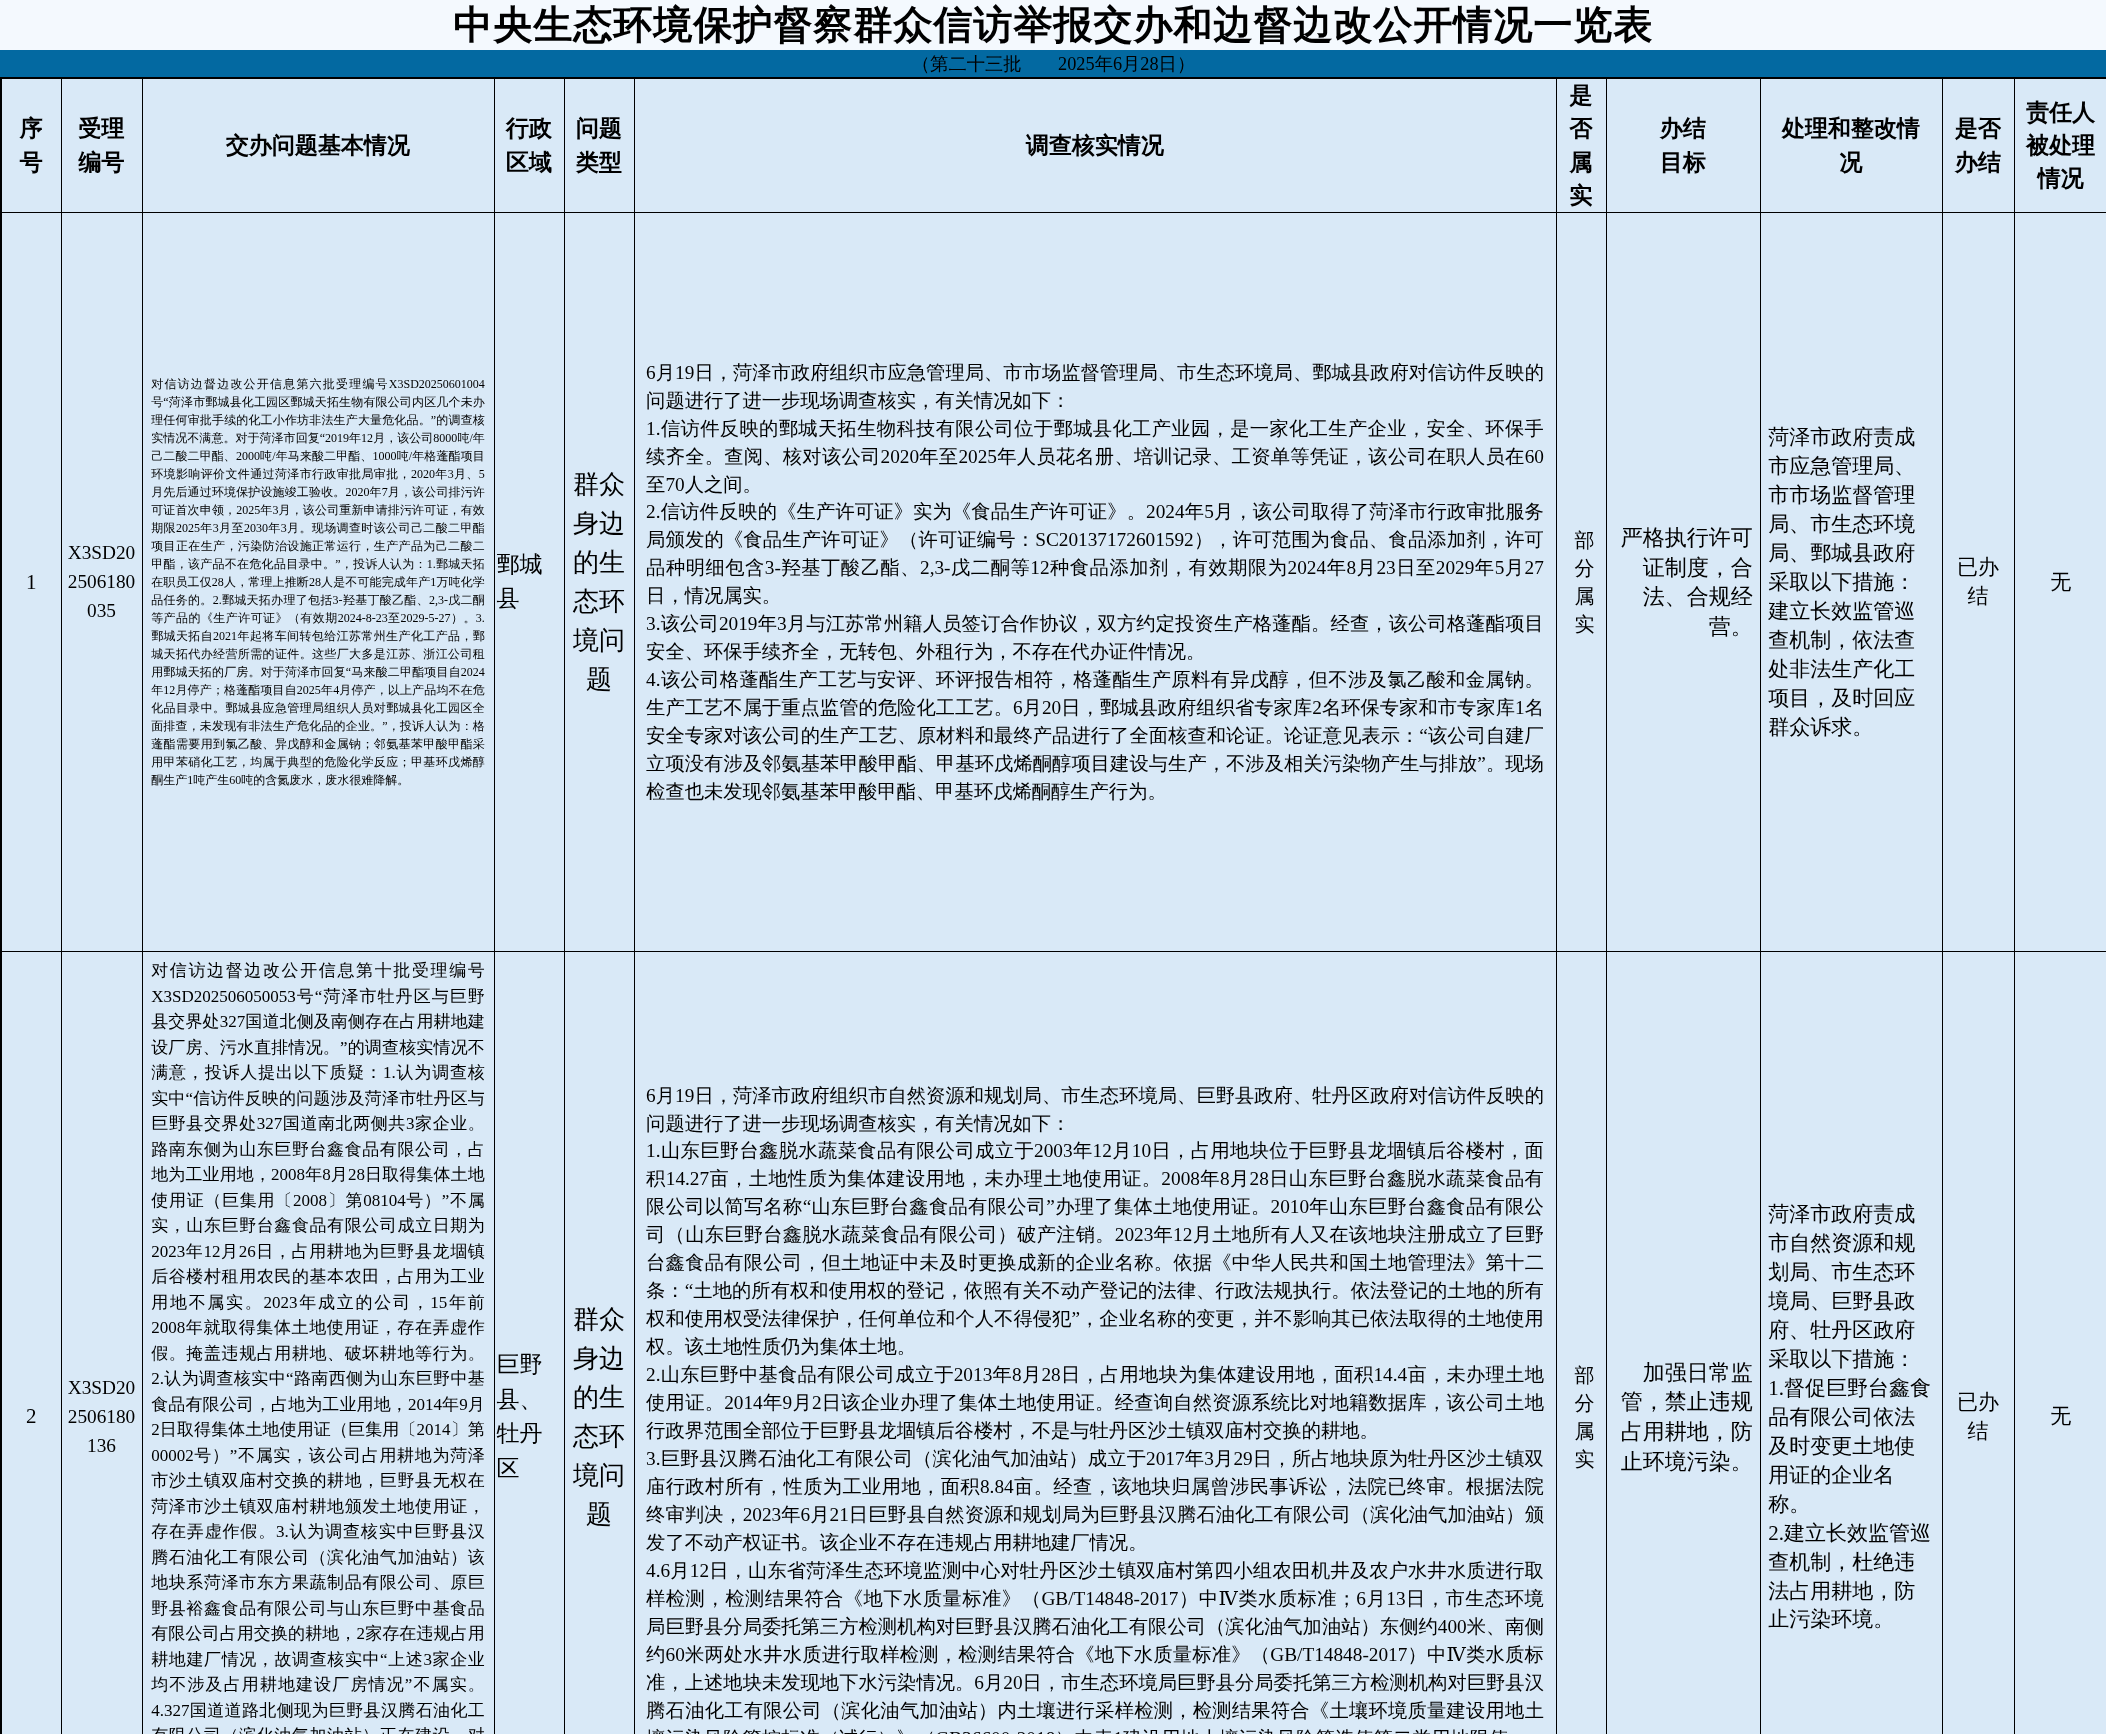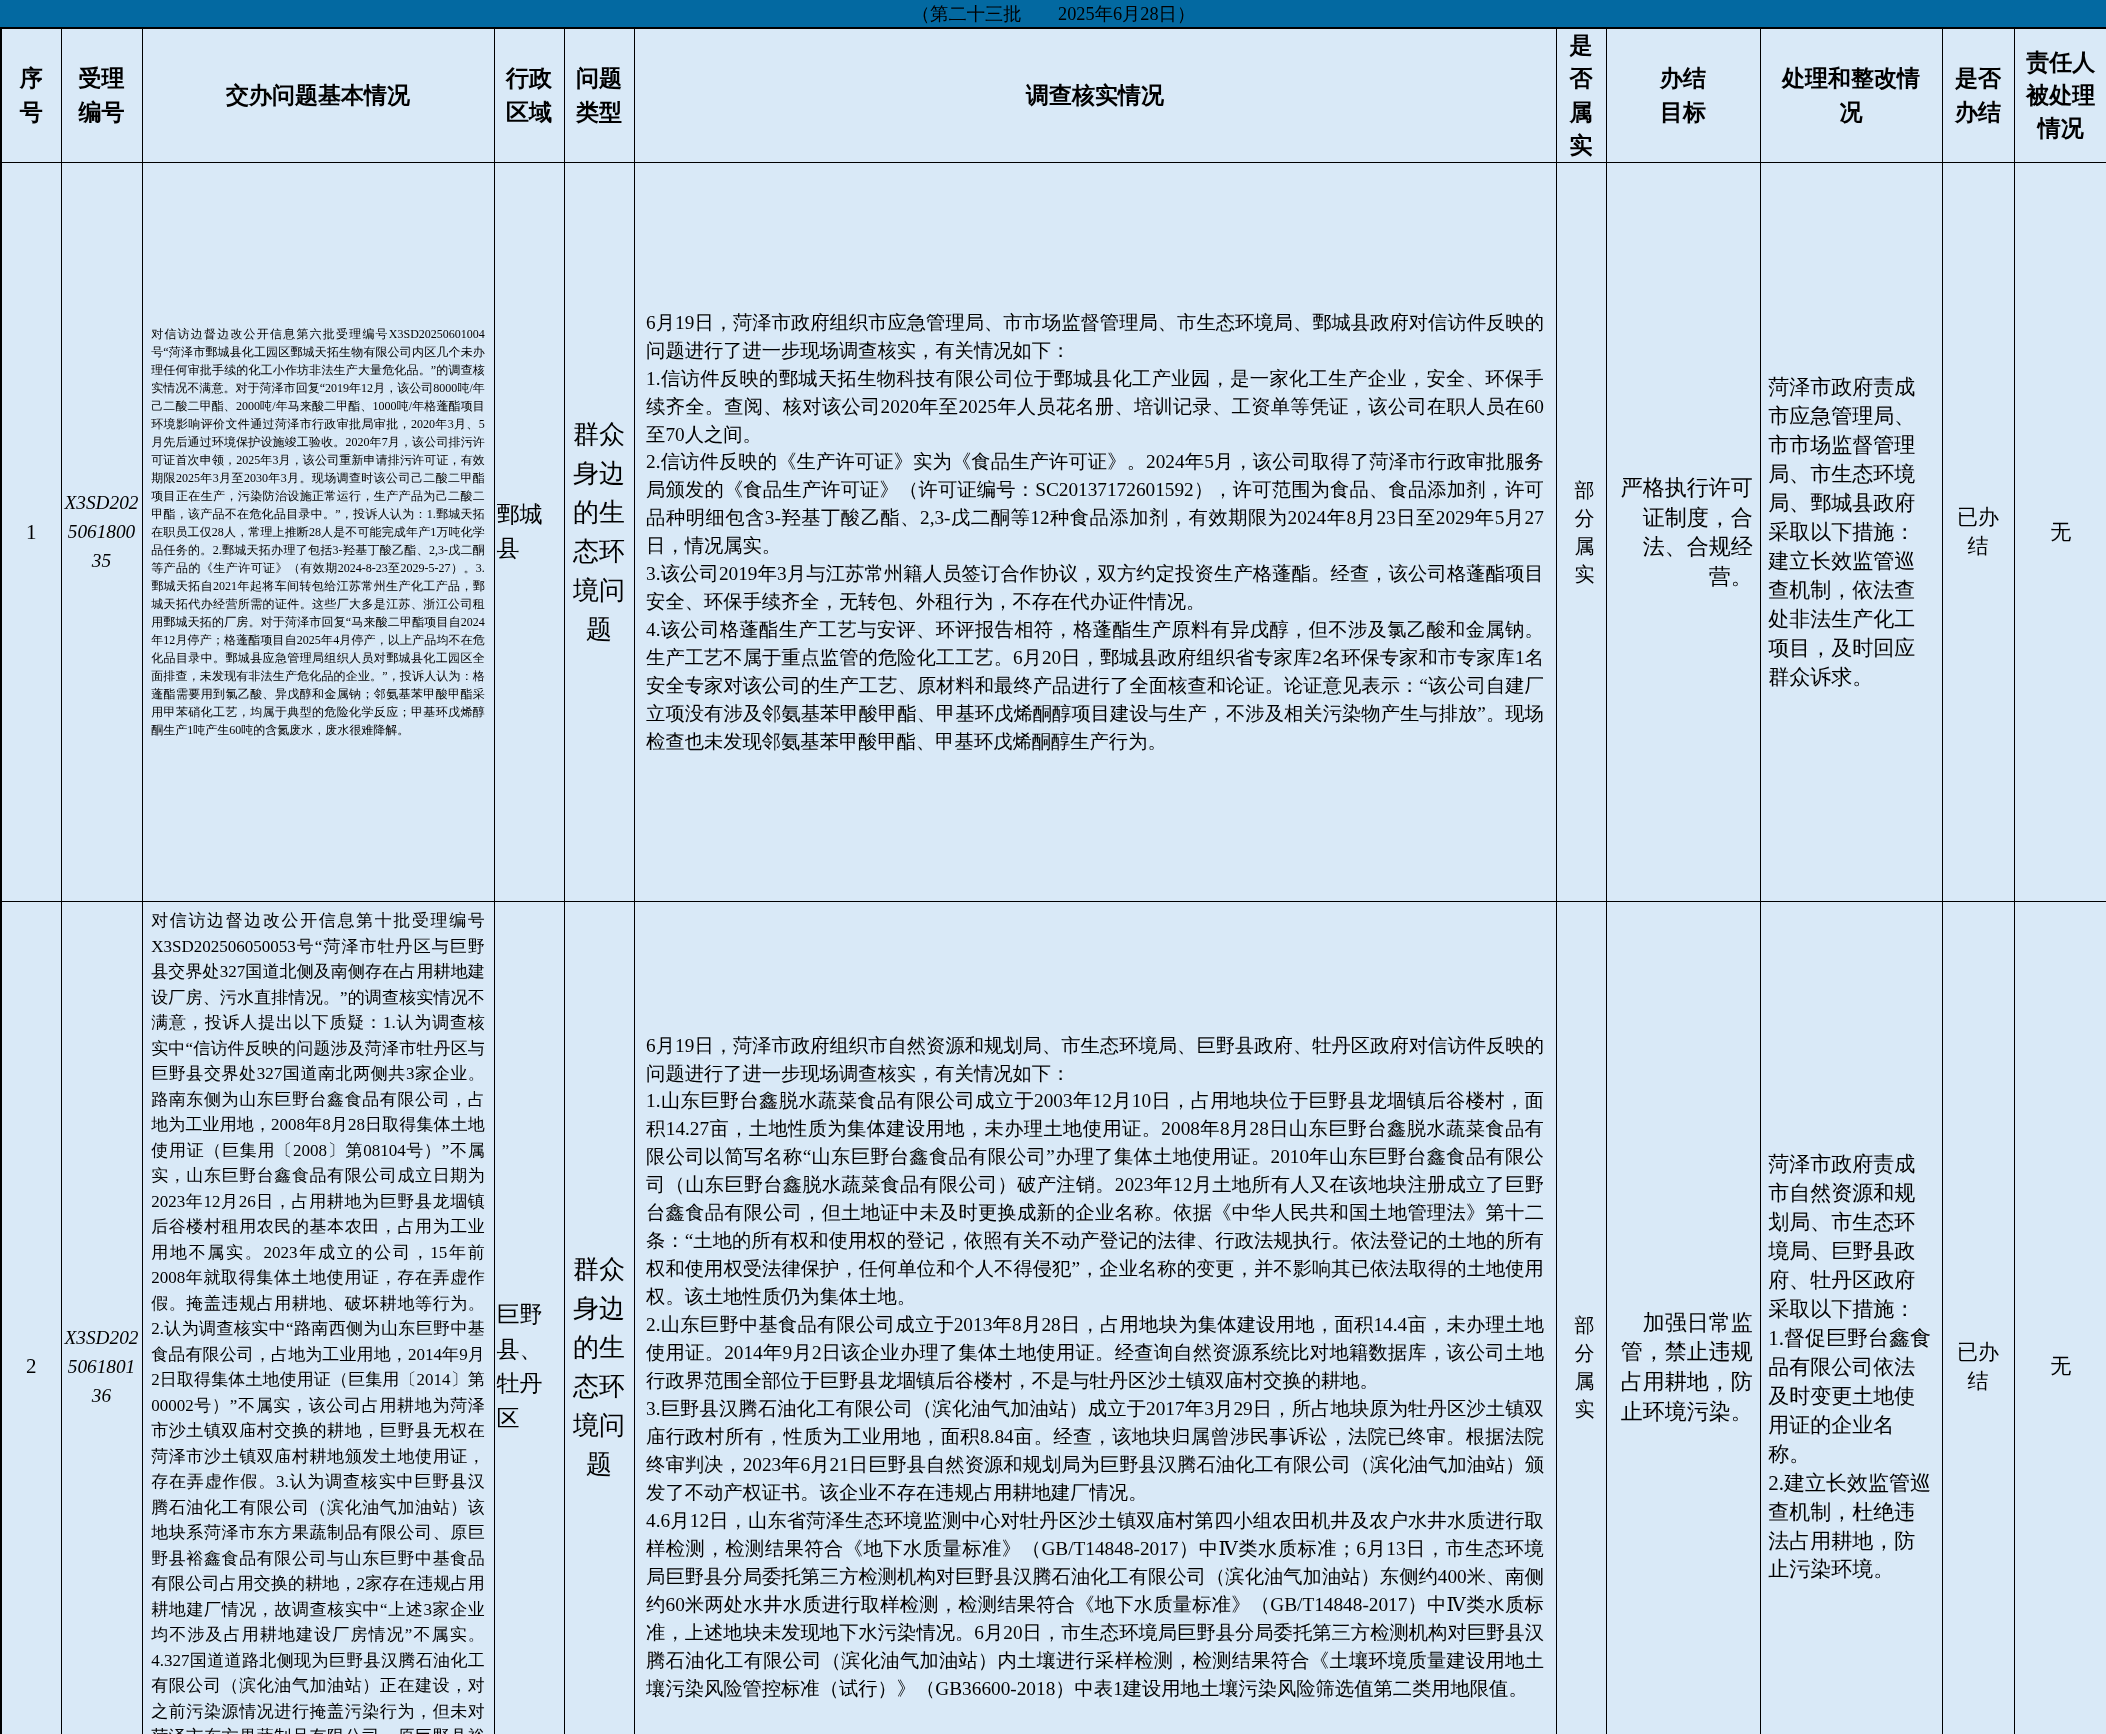--- a/index.html
+++ b/index.html
@@ -35,37 +35,38 @@
   }
   thead tr{height:103px;}
   th{
     font-size:23px;font-weight:bold;line-height:1.45;text-align:center;
     padding:0 1.9px;
   }
   tr.row-1{height:739px;}
   tr.row-2{height:785px;}
   td.c-center{font-size:21px;text-align:center;line-height:1.4;}
   td.c-caseno{font-size:19.3px;text-align:center;line-height:1.5;word-break:break-all;padding:0 1.9px;
-    font-family:"Liberation Serif","DejaVu Serif",serif;font-style:italic;}
+    font-family:"Liberation Serif","DejaVu Serif",serif;}
   td.c-region{font-size:23px;text-align:left;line-height:1.5;padding:0 1.9px;}
   td.c-type{font-size:26px;text-align:center;line-height:1.5;padding:0 1.9px;}
   td.c-problem{text-align:justify;padding:5.8px 8.7px;line-height:1.5;}
   tr.row-1 td.c-problem{font-size:12px;}
   tr.row-2 td.c-problem{font-size:17px;}
   td.c-invest{font-size:19.3px;text-align:justify;padding:7.7px 11.6px;line-height:1.45;}
   td.c-verified{font-size:20px;text-align:center;line-height:1.4;padding:0 18px;}
   td.c-goal{font-size:22px;text-align:right;line-height:1.35;padding:3.9px 6.8px;}
   td.c-rect{font-size:21px;text-align:left;line-height:1.38;padding:3.9px 7.7px;}
   td.c-closed{font-size:21px;text-align:center;line-height:1.4;padding:0 9.7px;}
   td.c-account{font-size:21px;text-align:center;line-height:1.4;}
 </style>
 </head>
 <body>
 
 <div class="page">
+  <div class="title">中央生态环境保护督察群众信访举报交办和边督边改公开情况一览表</div>
   <div class="subtitle">（第二十三批　　2025年6月28日）</div>
 
   <table class="main">
     <colgroup>
       <col style="width:60px">
         <col style="width:81px">
         <col style="width:352px">
       <col style="width:70px">
         <col style="width:70px">
         <col style="width:922px">

